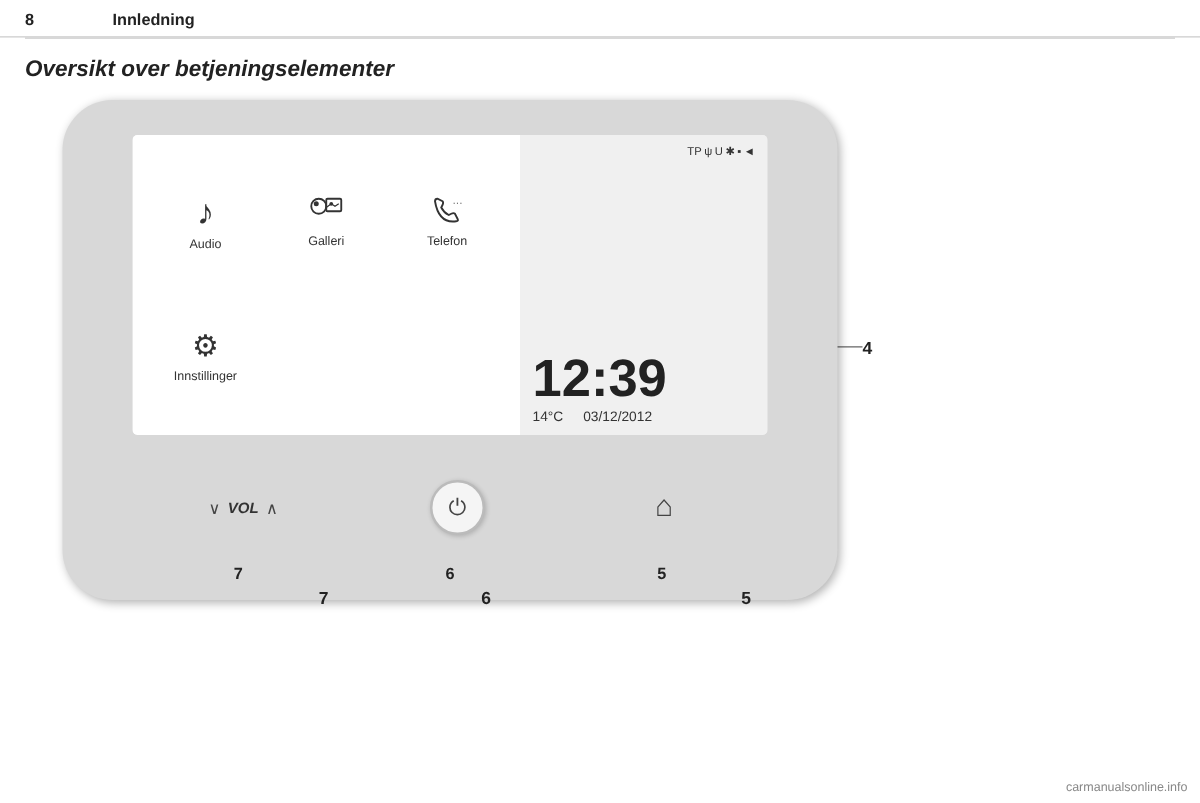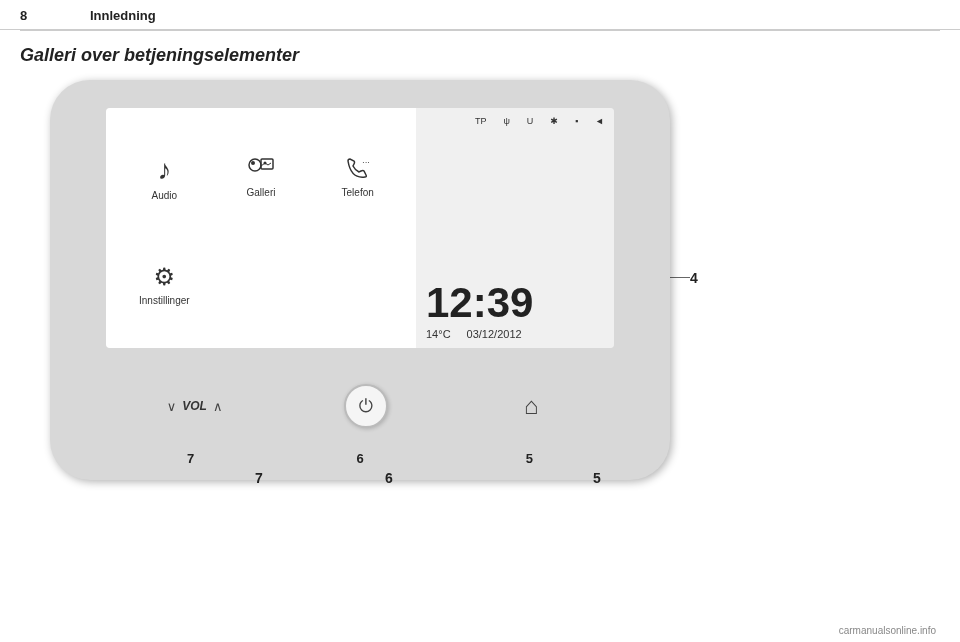--- a/index.html
+++ b/index.html
@@ -117,21 +117,21 @@
       flex: 1;
       background: #f0f0f0;
       display: flex;
       flex-direction: column;
       align-items: flex-start;
       padding: 8px 10px;
     }
 
     .status-bar {
       display: flex;
-      gap: 17px;
+      gap: 2px;
       font-size: 9px;
       color: #333;
       margin-bottom: auto;
       align-self: flex-end;
     }
 
     .clock-display {
       font-size: 42px;
       font-weight: bold;
       color: #222;
@@ -187,21 +187,21 @@
 
   <div class="page-header">
     <span class="page-number">8</span>
     <span class="page-title">Innledning</span>
   </div>
 
   <div style="height:1px; background:#ccc; margin:0 20px;"></div>
 
   <div class="main-content">
 
-    <div class="section-heading">Galleri over betjeningselementer</div>
+    <div class="section-heading">Oversikt over betjeningselementer</div>
 
     <div class="device-wrapper" style="position:relative;">
 
       <div style="position:absolute; left:110px; top:200px; font-size:14px; font-weight:bold; color:#222;">1</div>
       <div style="position:absolute; left:122px; top:207px; width:50px; height:1px; background:#666;"></div>
 
       <div style="position:absolute; left:320px; top:14px; font-size:14px; font-weight:bold; color:#222;">2</div>
       <div style="position:absolute; left:326px; top:28px; width:1px; height:30px; background:#666;"></div>
 
       <div style="position:absolute; left:580px; top:14px; font-size:14px; font-weight:bold; color:#222;">3</div>
@@ -302,15 +302,15 @@
       <div style="position:absolute; left:573px; top:400px; font-size:14px; font-weight:bold; color:#222;">5</div>
 
       <div style="position:absolute; left:365px; top:400px; font-size:14px; font-weight:bold; color:#222;">6</div>
 
       <div style="position:absolute; left:235px; top:400px; font-size:14px; font-weight:bold; color:#222;">7</div>
 
     </div>
 
   </div>
 
-  <div style="position:absolute; bottom:6px; right:24px; font-size:10px; color:#888;">carmanualsonline.info</div>
+  <div style="position:absolute; bottom:6px; right:10px; font-size:10px; color:#888;">carmanualsonline.info</div>
 
 </div>
 
 </body></html>

